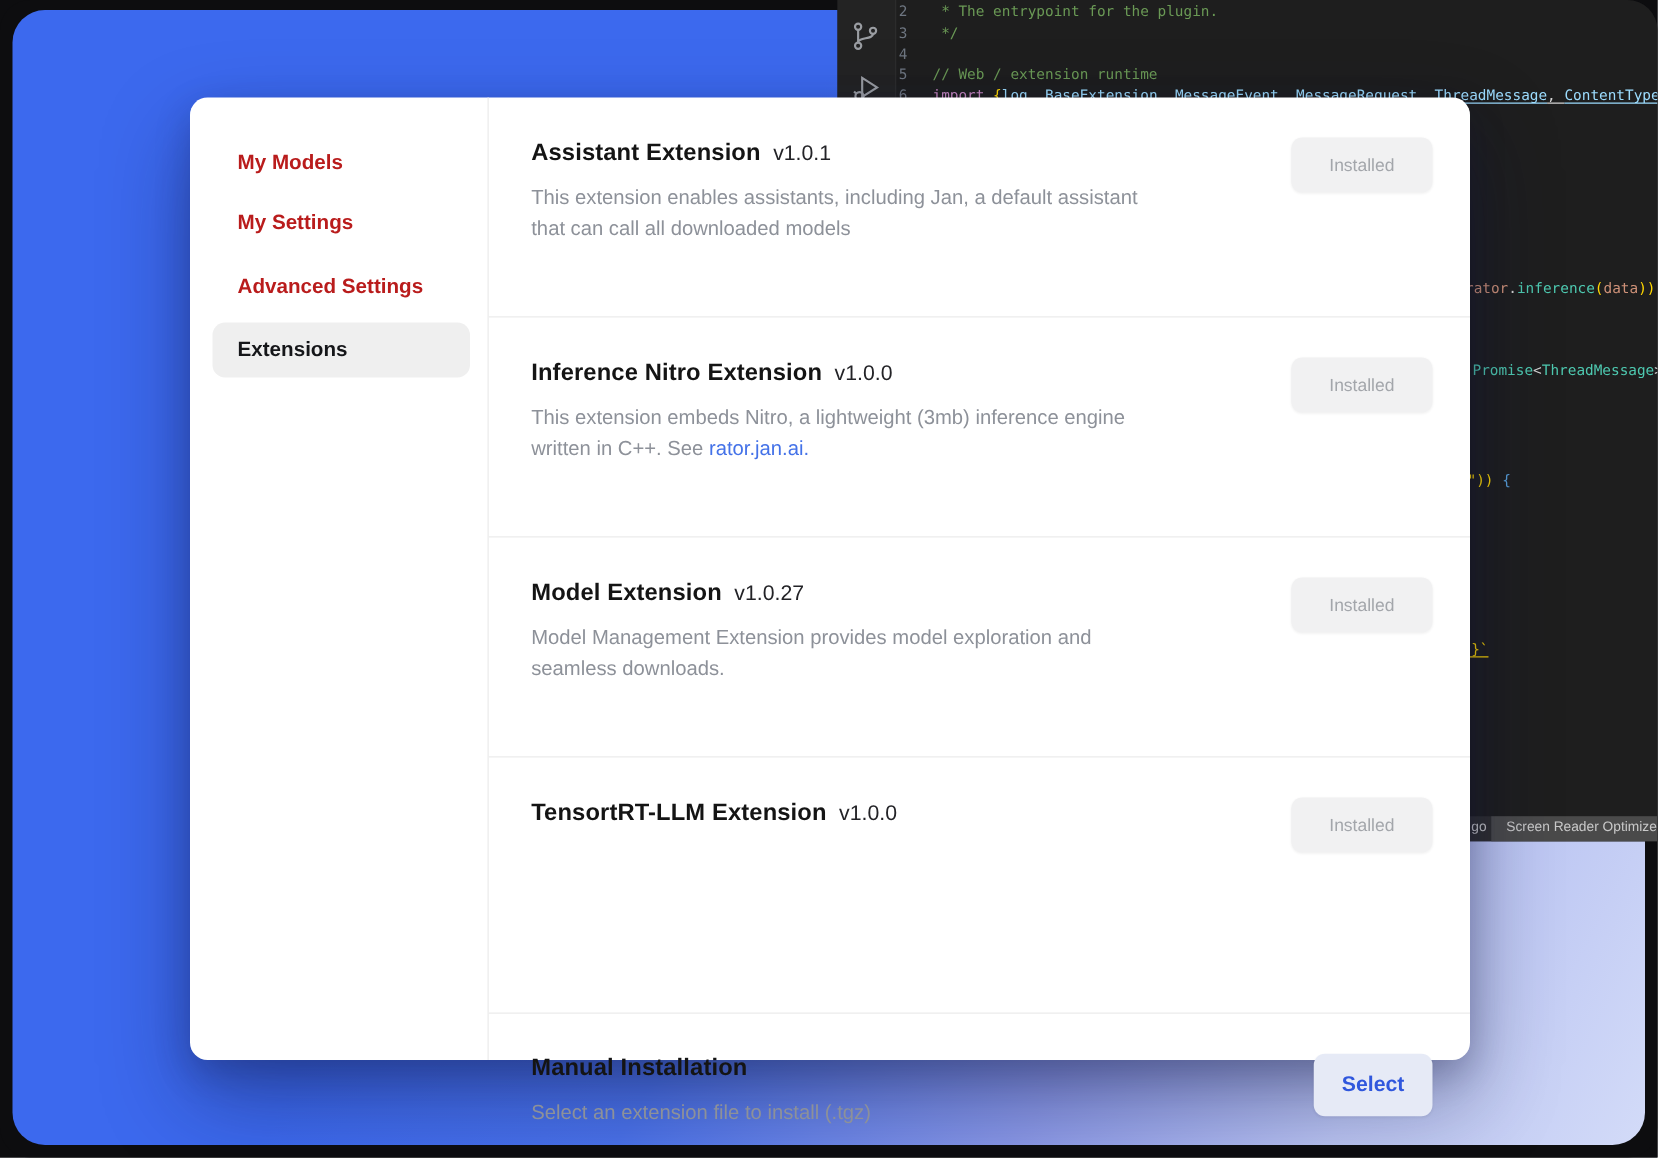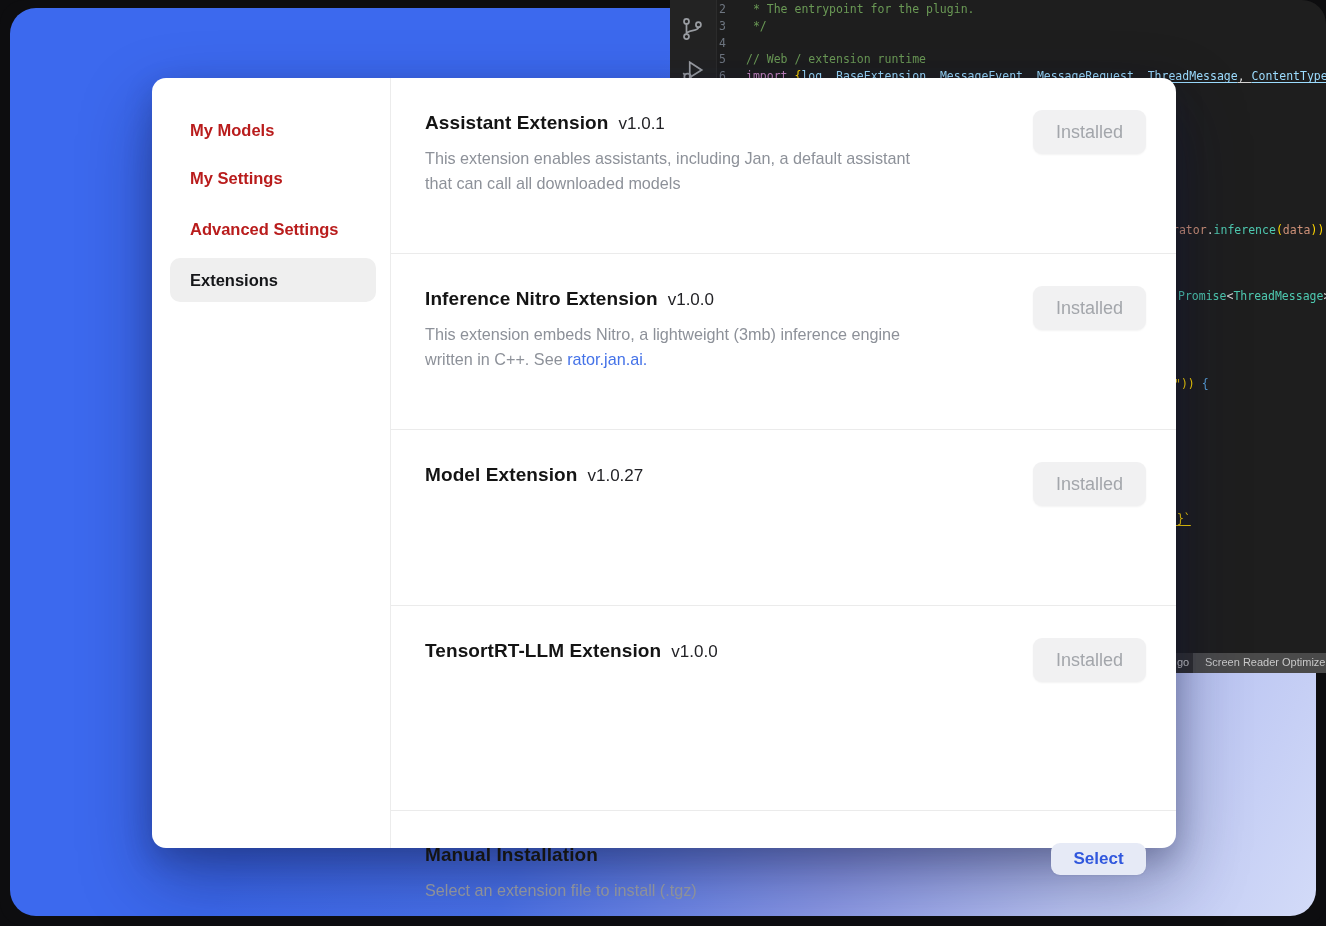--- a/index.html
+++ b/index.html
@@ -43,22 +43,22 @@
   .content{flex:1;position:relative;}
   .row{position:relative;box-sizing:border-box;padding:34px 0 0 34px;}
   .row.h150{height:176px;} .row.h205{height:205px;} .row.h115{height:115px;}
   .row.divided{border-bottom:1px solid #ebebeb;}
   .ext-title{display:flex;align-items:baseline;gap:10px;}
   .ext-name{font-size:19px;font-weight:700;color:#141414;letter-spacing:.1px;}
   .ext-version{font-size:17px;color:#232327;}
   .ext-desc{margin:12px 0 0 0;font-size:16.2px;line-height:24.5px;color:#8d9199;white-space:pre-line;width:645px;}
   .ext-desc a{color:#4472e8;text-decoration:none;cursor:pointer;}
   .btn-installed{position:absolute;right:30px;top:32px;width:113px;height:44px;background:#f1f1f2;color:#a3a6ab;
-    font-family:inherit;font-size:18px;border:none;border-radius:9px;box-shadow:0 1px 2px rgba(0,0,0,.05);}
-  .btn-select{position:absolute;right:30px;top:32px;width:95px;height:32px;background:#e6eaf6;color:#3057dd;
+    font-family:inherit;font-size:14px;border:none;border-radius:9px;box-shadow:0 1px 2px rgba(0,0,0,.05);}
+  .btn-select{position:absolute;right:30px;top:32px;width:95px;height:50px;background:#e6eaf6;color:#3057dd;
     font-family:inherit;font-size:17px;font-weight:700;border:none;border-radius:9px;cursor:pointer;box-shadow:0 1px 2px rgba(0,0,0,.05);}
 </style>
 </head>
 <body>
 
 <div class="canvas">
 
   <div class="wallpaper"></div>
 
   <div class="vscode">
@@ -144,20 +144,22 @@
         <p class="ext-desc"><span>This extension embeds Nitro, a lightweight (3mb) inference engine
 written in C++. See </span><a>rator.jan.ai.</a></p>
         <button class="btn-installed">Installed</button>
       </div>
 
       <div class="row h150 divided">
         <div class="ext-title">
           <span class="ext-name">Model Extension</span>
           <span class="ext-version">v1.0.27</span>
         </div>
+        <p class="ext-desc">Model Management Extension provides model exploration and
+seamless downloads.</p>
         <button class="btn-installed">Installed</button>
       </div>
 
       <div class="row h205 divided">
         <div class="ext-title">
           <span class="ext-name">TensortRT-LLM Extension</span>
           <span class="ext-version">v1.0.0</span>
         </div>
         <button class="btn-installed">Installed</button>
       </div>

